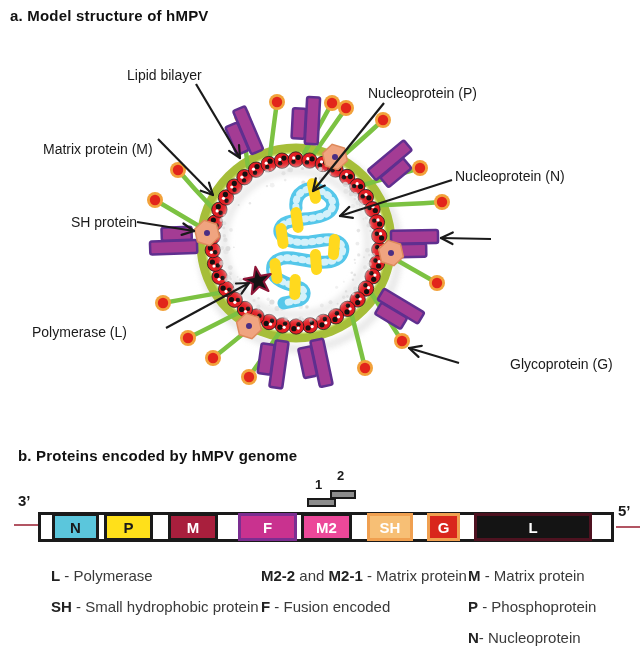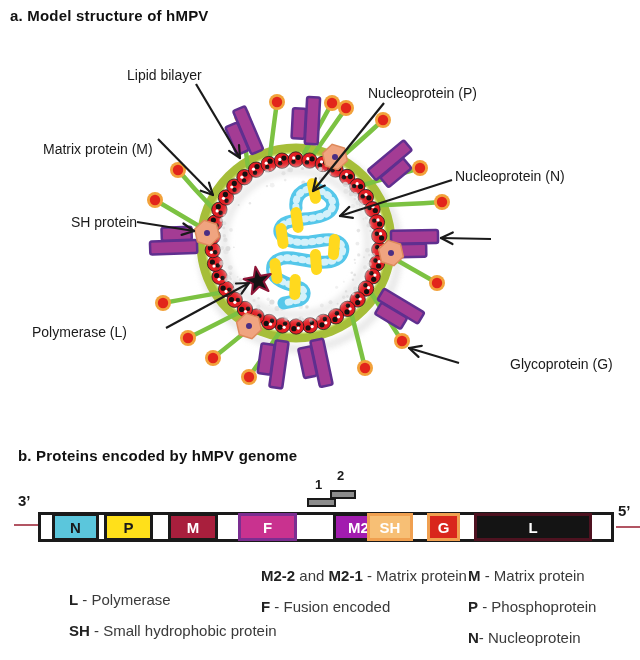--- a/index.html
+++ b/index.html
@@ -31,21 +31,21 @@
   .m2box{position:absolute;background:#8C8C8C;border:2px solid #1a1a1a;box-sizing:border-box;}
   #m2box1{left:307px;top:498px;width:29px;height:9px;}
   #m2box2{left:330px;top:490px;width:26px;height:9px;}
   .m2num{position:absolute;font-weight:bold;font-size:13px;color:#1a1a1a;}
   #m2num1{left:315px;top:477px;}
   #m2num2{left:337px;top:468px;}
   
   .legend-col{position:absolute;top:567px;font-size:15px;color:#3a3a3a;}
   .legend-col .row{height:16px;margin-bottom:15px;white-space:nowrap;}
   .legend-col b{color:#222;}
-  #legend-col1{left:69px;margin-top:24px;}
+  #legend-col1{left:51px;}
   #legend-col2{left:217px;margin-left:44px;}
   #legend-col3{left:468px;}
 </style>
 </head>
 <body>
 
 <div id="stage">
 
   <div class="title" id="title-a">a. Model structure of hMPV</div>
 
@@ -478,21 +478,21 @@
   <div class="title" id="title-b">b. Proteins encoded by hMPV genome</div>
 
   <div class="prime" id="prime3">3’</div>
   <div class="gline" id="gline-left"></div>
   <div id="genome-bar"></div>
   <div id="genome-segments">
       <div class="gseg" style="left: 52px; width: 47px; background: rgb(91, 198, 220); border-color: rgb(26, 26, 26); color: rgb(26, 26, 26);">N</div>
       <div class="gseg" style="left: 104px; width: 49px; background: rgb(255, 224, 26); border-color: rgb(26, 26, 26); color: rgb(26, 26, 26);">P</div>
       <div class="gseg" style="left: 168px; width: 50px; background: rgb(169, 31, 61); border-color: rgb(26, 26, 26); color: rgb(255, 255, 255);">M</div>
       <div class="gseg" style="left: 238px; width: 59px; background: rgb(201, 50, 143); border-color: rgb(123, 46, 145); color: rgb(255, 255, 255);">F</div>
-      <div class="gseg" style="left: 301px; width: 51px; background: #a21caf; border-color: rgb(26, 26, 26); color: rgb(255, 255, 255); margin-left: 32px;">M2</div>
+      <div class="gseg" style="left: 301px; width: 51px; background: #ec4899; border-color: rgb(26, 26, 26); color: rgb(255, 255, 255);">M2</div>
       <div class="gseg" style="left: 367px; width: 46px; background: rgb(247, 191, 117); border-color: rgb(240, 160, 80); color: rgb(255, 255, 255);">SH</div>
       <div class="gseg" style="left: 427px; width: 33px; background: rgb(217, 38, 28); border-color: rgb(240, 160, 80); color: rgb(255, 255, 255);">G</div>
       <div class="gseg" style="left: 474px; width: 118px; background: rgb(20, 20, 20); border-color: rgb(78, 18, 32); color: rgb(255, 255, 255);">L</div>
     </div>
   <div class="m2box" id="m2box1"></div>
   <div class="m2box" id="m2box2"></div>
   <div class="m2num" id="m2num1">1</div>
   <div class="m2num" id="m2num2">2</div>
   <div class="gline" id="gline-right"></div>
   <div class="prime" id="prime5">5’</div>

